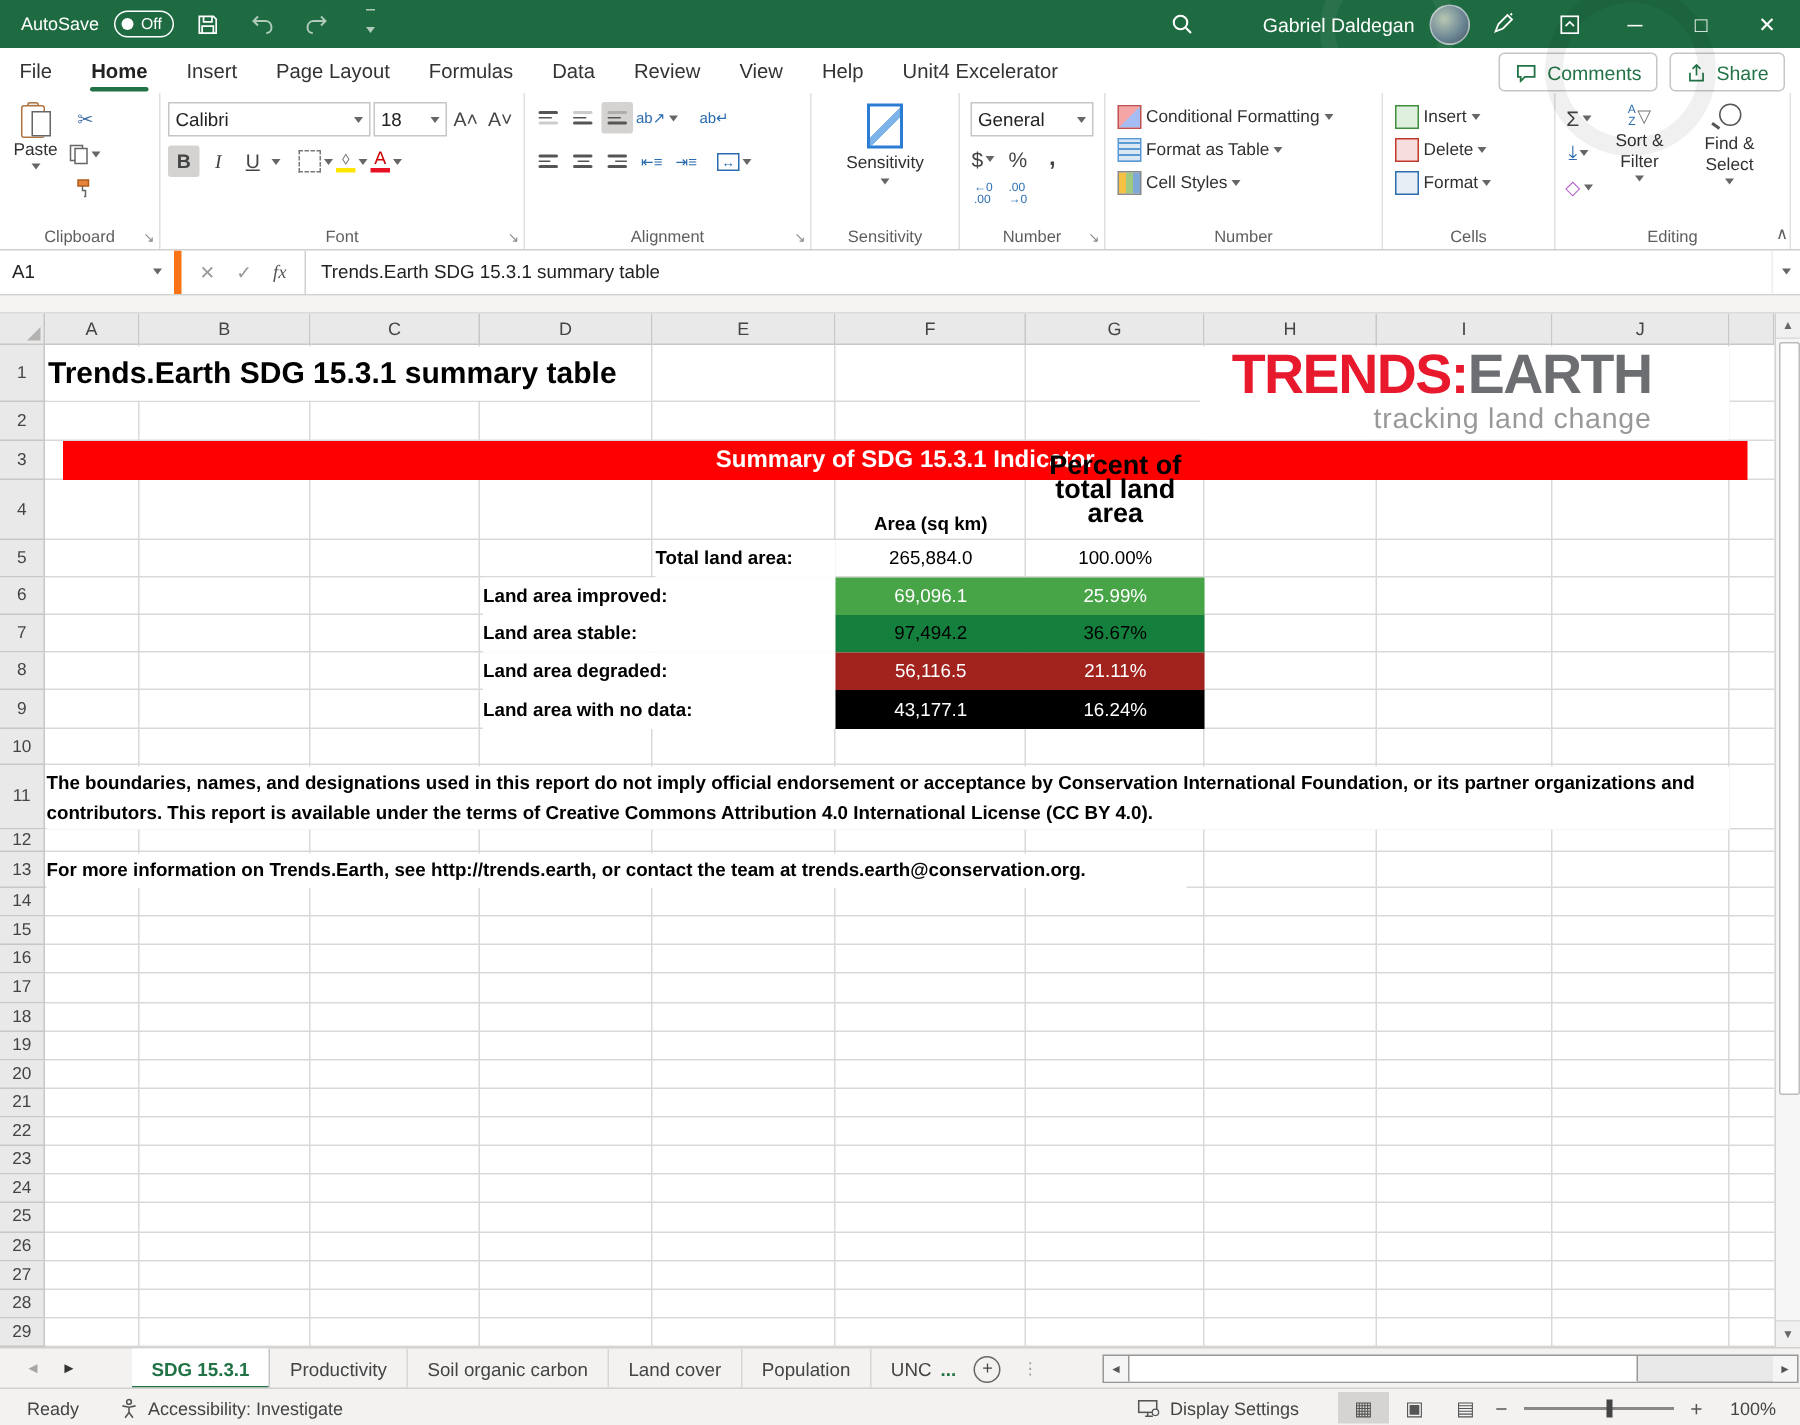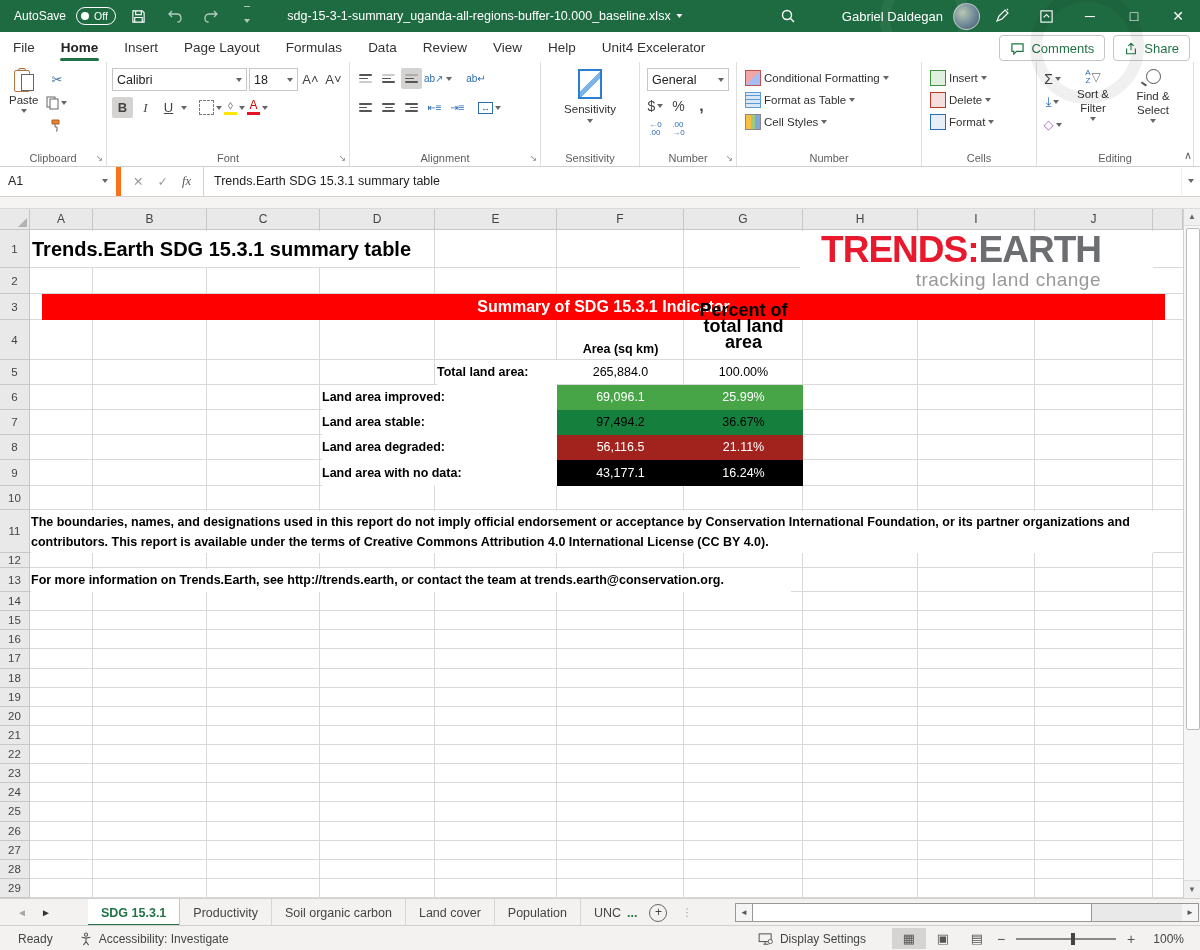--- a/index.html
+++ b/index.html
@@ -142,24 +142,20 @@
         </svg>
     </span>
     <span class="tb-ic dim">
       <svg width="16" height="14" viewBox="0 0 16 14">
           <path d="M11 2 L14 5 L11 8 M14 5 H6 C3 5 2 7.5 2 9.5 C2 11.5 3.5 13 5.5 13" fill="none" stroke="#fff" stroke-width="1.3"></path>
         </svg>
     </span>
     <span class="tb-ic dim">
         <span style="border-top:1.5px solid #fff;padding-top:2px;"><span class="caret w"></span></span>
       </span>
-  </div>
-  <div class="tb-file">
-    <span>sdg-15-3-1-summary_uganda-all-regions-buffer-10.000_baseline.xlsx</span>
-    <span class="caret w"></span>
   </div>
   <div class="tb-right">
     <span class="tb-ic">
       <svg width="16" height="16" viewBox="0 0 16 16">
           <circle cx="7" cy="7" r="4.5" fill="none" stroke="#fff" stroke-width="1.4"></circle>
           <line x1="10.5" y1="10.5" x2="14" y2="14" stroke="#fff" stroke-width="1.4"></line>
         </svg>
     </span>
     <span class="user">Gabriel Daldegan</span>
     <span class="avatar"></span>

